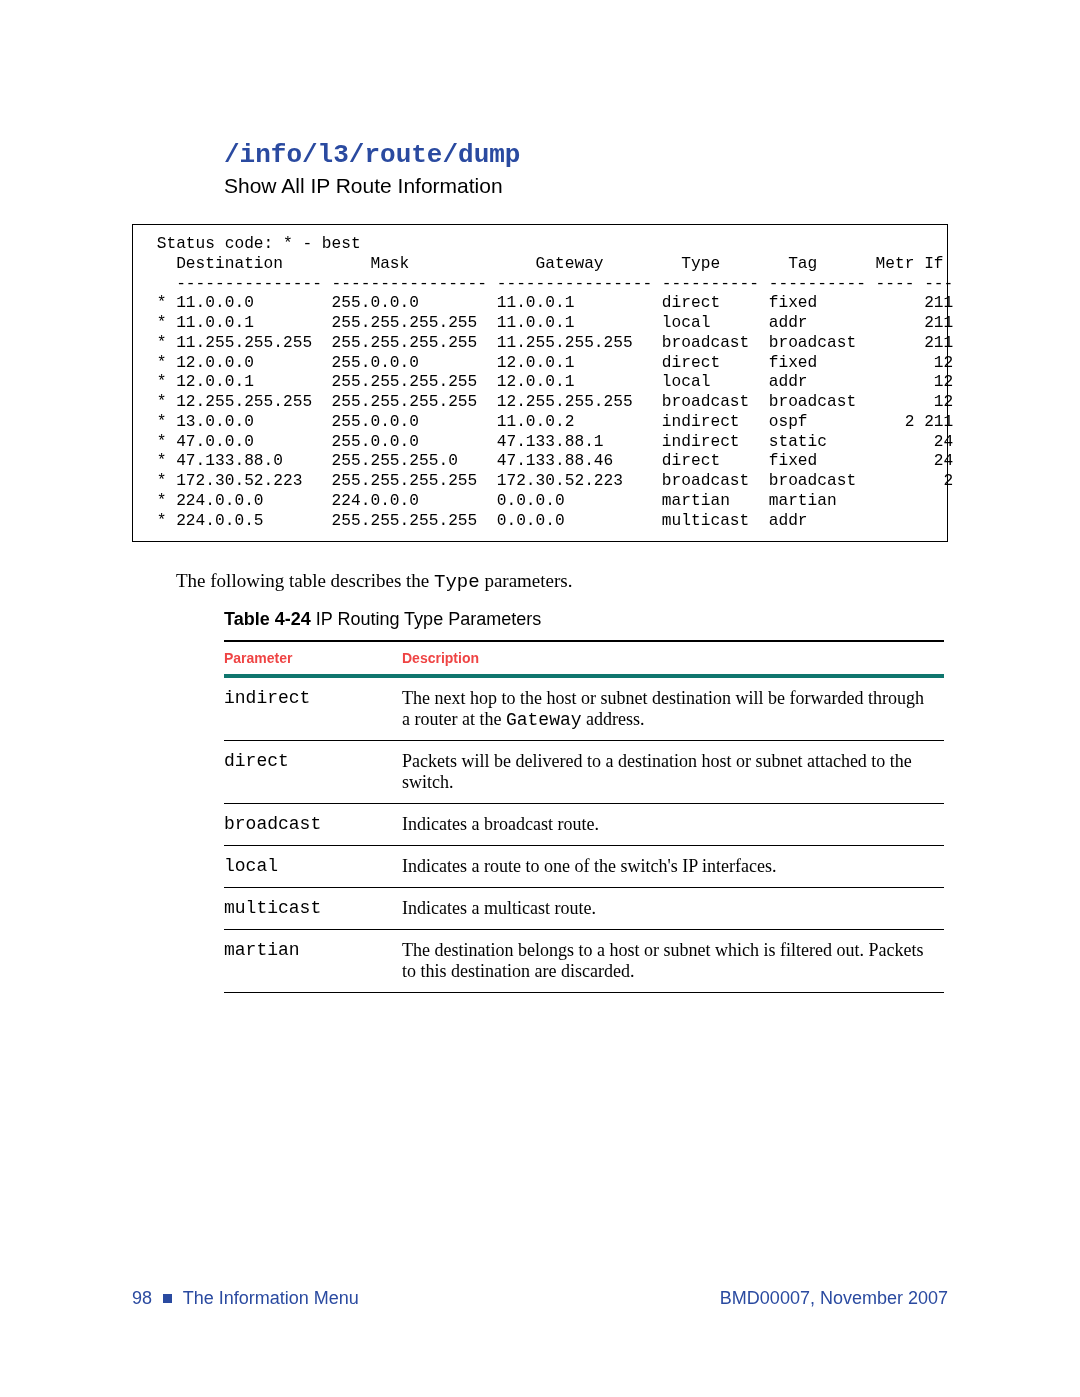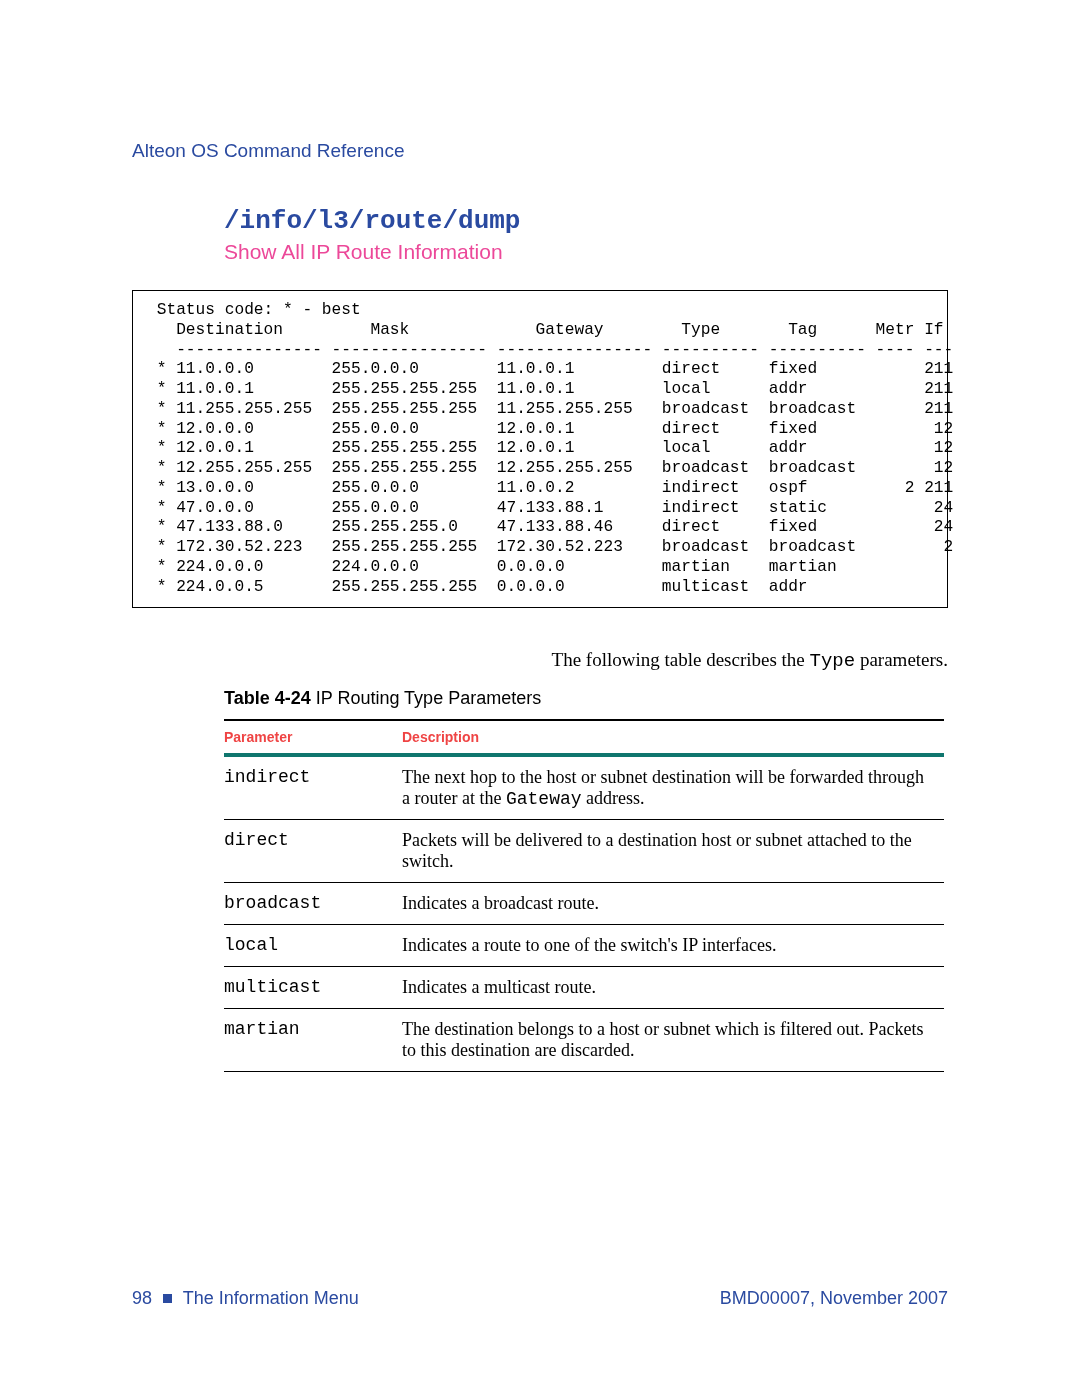--- a/index.html
+++ b/index.html
@@ -23,41 +23,40 @@
     margin-bottom: 44px;
   }
   .cmd-title {
     color: #2a4aa0;
     font-family: "Courier New", monospace;
     font-weight: bold;
     font-size: 26px;
     margin-left: 92px;
   }
   .cmd-sub {
-    color: #ec4899;
+    color: #000000;
     font-family: "Segoe UI", Arial, sans-serif;
     font-size: 21px;
     margin-left: 92px;
     margin-top: 4px;
     margin-bottom: 26px;
   }
   .dump-box {
     border: 1px solid #000;
     padding: 10px 14px;
     font-family: "Courier New", monospace;
     font-size: 16.2px;
     line-height: 1.22;
     white-space: pre;
-    margin-bottom: 41px;
+    margin-bottom: 28px;
   }
   .body-text {
-    margin-left: 92px;
+    margin-left: 44px;
     font-size: 19px;
     margin-bottom: 16px;
-    text-align: right;
   }
   .mono-inline { font-family: "Courier New", monospace; }
   .tbl-caption {
     margin-left: 92px;
     font-family: Arial, Helvetica, sans-serif;
     font-size: 18px;
     margin-bottom: 10px;
   }
   .tbl-caption b { font-weight: bold; }
   table.param {
@@ -102,21 +101,20 @@
     width: 9px; height: 9px;
     background: #2a4aa0;
     margin: 0 6px 1px 6px;
     vertical-align: middle;
   }
 </style>
 </head>
 <body>
 
 <div class="page">
-  <div class="running-head">Alteon OS Command Reference</div>
 
   <div class="cmd-title">/info/l3/route/dump</div>
   <div class="cmd-sub">Show All IP Route Information</div>
 
   <div class="dump-box" id="dump-box"> Status code: * - best
    Destination         Mask             Gateway        Type       Tag      Metr If
    --------------- ---------------- ---------------- ---------- ---------- ---- ---
  * 11.0.0.0        255.0.0.0        11.0.0.1         direct     fixed           211
  * 11.0.0.1        255.255.255.255  11.0.0.1         local      addr            211
  * 11.255.255.255  255.255.255.255  11.255.255.255   broadcast  broadcast       211

